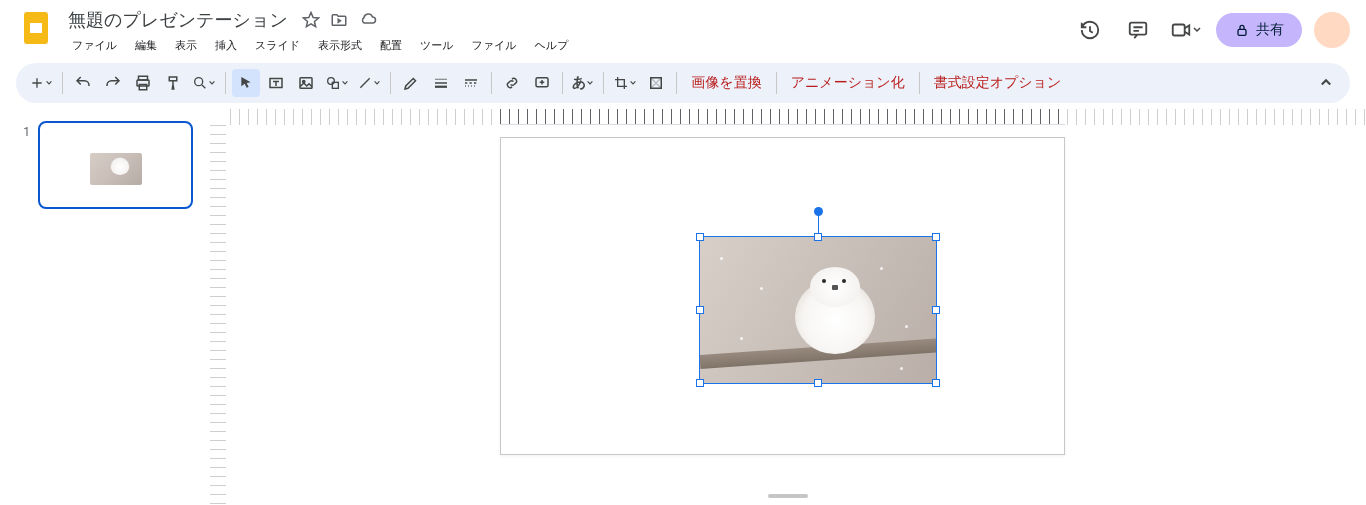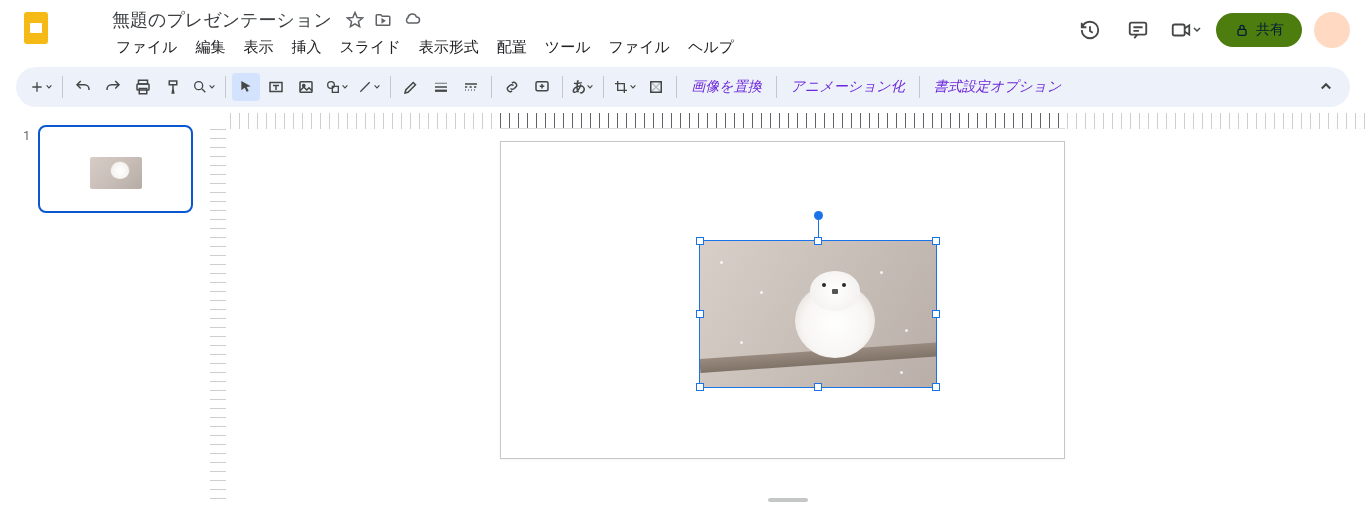--- a/index.html
+++ b/index.html
@@ -1,39 +1,39 @@
 <!DOCTYPE html>
 <html><head>
 <meta charset="utf-8">
 <style>
 * { margin: 0; padding: 0; box-sizing: border-box; font-family: "Google Sans", Roboto, Arial, sans-serif; }
 body { background: #fff; width: 1366px; height: 505px; overflow: hidden; color: #3c4043; font-size: 14px; }
 
 .header { display: flex; align-items: flex-start; padding: 8px 16px 0 16px; gap: 8px; }
 .logo-wrap { width: 40px; height: 40px; display: flex; align-items: center; justify-content: center; }
-.title-block { flex: 1; margin-left: 44px; }
+.title-block { flex: 1; }
 .title-row { display: flex; align-items: center; gap: 10px; height: 24px; }
 .doc-title { font-size: 18px; color: #3c4043; padding: 2px 4px; }
 .title-icon { color: #5f6368; display: inline-flex; }
 .menu-row { display: flex; gap: 2px; margin-top: 2px; }
-.menu-item { padding: 4px 8px; font-size: 15px; color: #202124; border-radius: 4px; cursor: pointer; }
+.menu-item { padding: 4px 8px; font-size: 11px; color: #202124; border-radius: 4px; cursor: pointer; }
 
 .header-right { display: flex; align-items: center; gap: 12px; padding-top: 4px; }
 .hdr-icon { width: 36px; height: 36px; display: flex; align-items: center; justify-content: center; color: #444746; border-radius: 50%; cursor: pointer; }
 .slideshow-group { display: flex; }
 .slideshow-btn { border: 1px solid #747775; border-radius: 18px 0 0 18px; padding: 6px 18px; font-size: 14px; color: #444746; background: #fff; cursor: pointer; }
 .slideshow-dd { border: 1px solid #747775; border-left: none; border-radius: 0 18px 18px 0; padding: 6px 8px; background: #fff; cursor: pointer; display: flex; align-items: center; }
-.share-btn { background: #4d7c0f; border-radius: 18px; padding: 8px 18px; font-size: 14px; color: #001d35; display: flex; align-items: center; gap: 6px; cursor: pointer; }
+.share-btn { background: #c4b5fd; border-radius: 18px; padding: 8px 18px; font-size: 14px; color: #001d35; display: flex; align-items: center; gap: 6px; cursor: pointer; }
 .avatar { width: 36px; height: 36px; border-radius: 50%; background: #ffd9c2; }
 
 .toolbar-wrap { padding: 6px 16px; }
 .toolbar { background: #edf2fa; border-radius: 24px; height: 40px; display: flex; align-items: center; padding: 0 10px; gap: 2px; }
 .tb-btn { min-width: 28px; height: 28px; display: flex; align-items: center; justify-content: center; color: #444746; border-radius: 4px; cursor: pointer; padding: 0 3px; }
 .tb-sep { width: 1px; height: 22px; background: #c7c7c7; margin: 0 4px; }
-.tb-text { font-size: 14px; color: #6d28d9; padding: 0 8px; cursor: pointer; white-space: nowrap; font-style: italic; }
+.tb-text { font-size: 14px; color: #b91c1c; padding: 0 8px; cursor: pointer; white-space: nowrap; }
 .tb-flex { flex: 1; }
 .tb-collapse { width: 28px; height: 28px; display: flex; align-items: center; justify-content: center; color: #444746; cursor: pointer; }
 
 .main { display: flex; height: calc(505px - 110px); }
 .filmstrip { width: 210px; padding: 12px 8px 12px 18px; display: flex; flex-direction: column; gap: 8px; }
 .slide-row { display: flex; gap: 8px; align-items: flex-start; }
 .slide-num { font-size: 12px; color: #5f6368; width: 12px; text-align: right; padding-top: 4px; }
 .thumb { width: 155px; height: 88px; border: 2px solid #0b57d0; border-radius: 8px; background: #fff; position: relative; overflow: hidden; }
 .thumb-img { position: absolute; left: 50px; top: 30px; width: 52px; height: 32px; background: linear-gradient(135deg,#d6cdc6 0%,#c9bfb8 50%,#b5aca5 100%); border-radius: 2px; }
 .thumb-bird { position: absolute; left: 70px; top: 34px; width: 20px; height: 18px; background: radial-gradient(circle at 50% 55%,#fff 0%,#f5f3f1 60%,transparent 70%); border-radius: 50%; }

